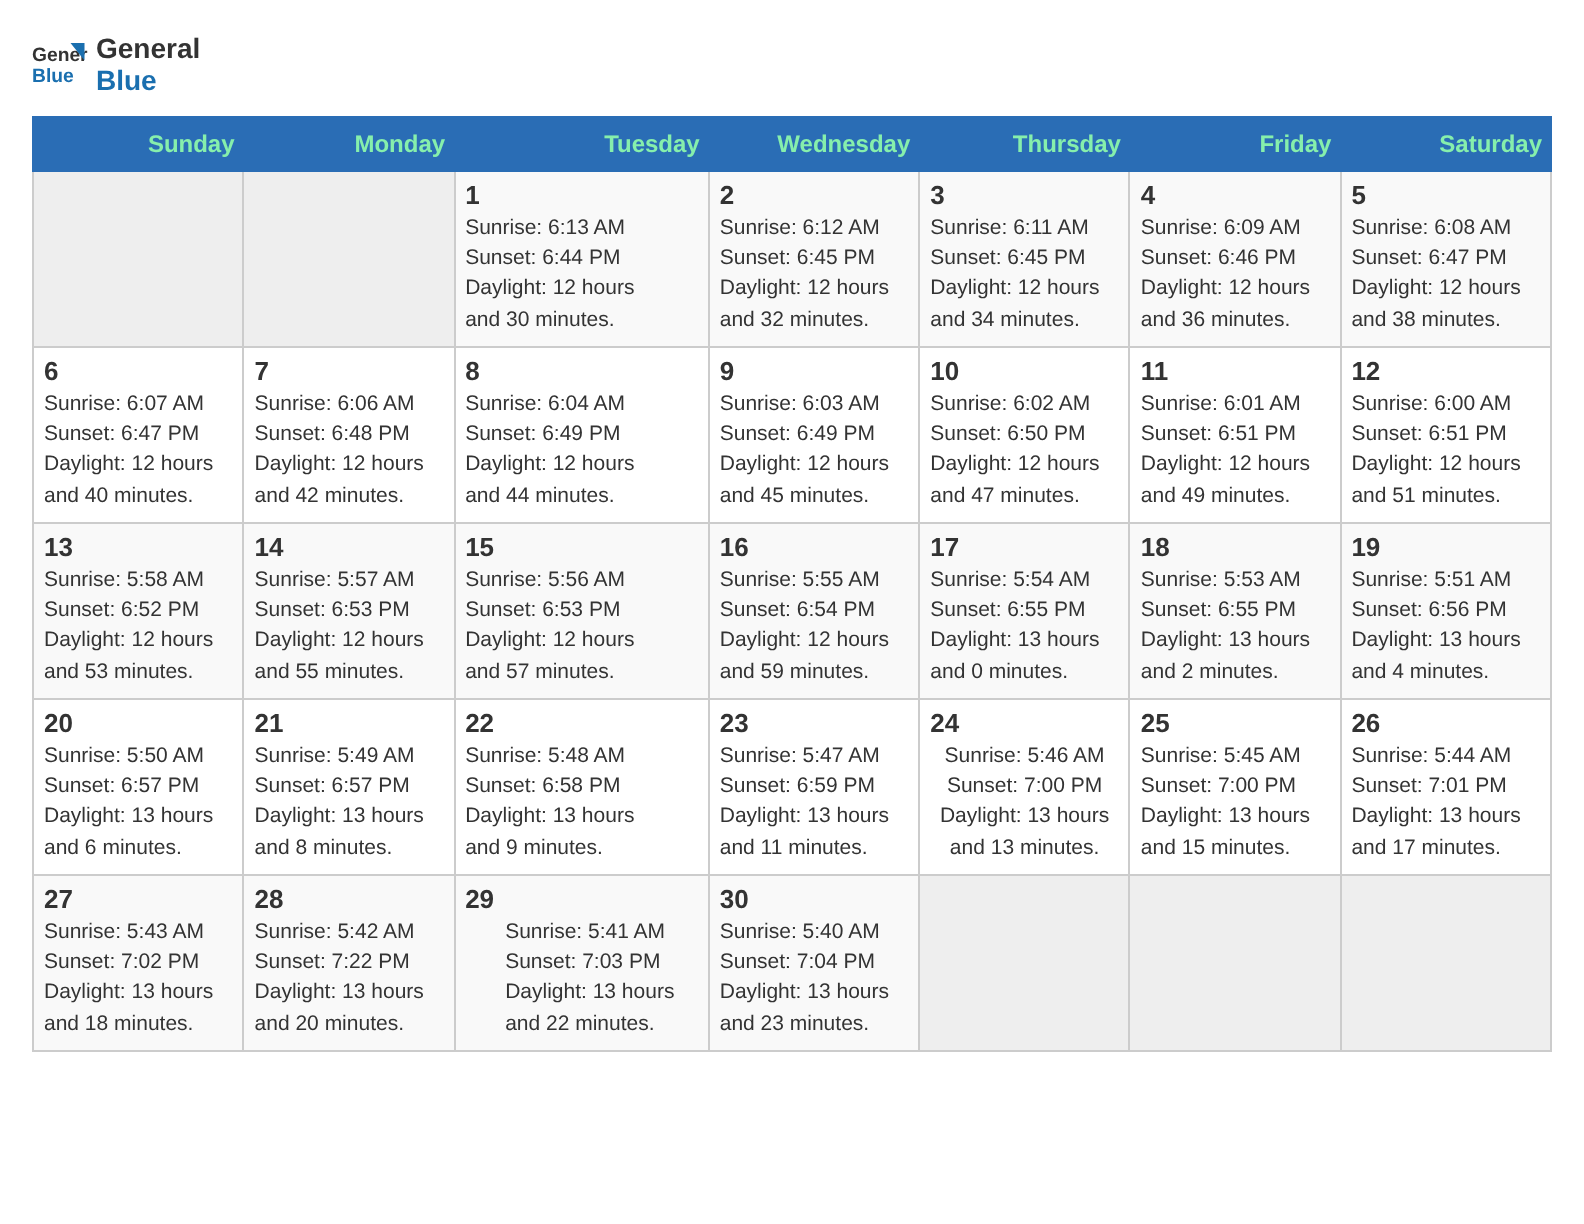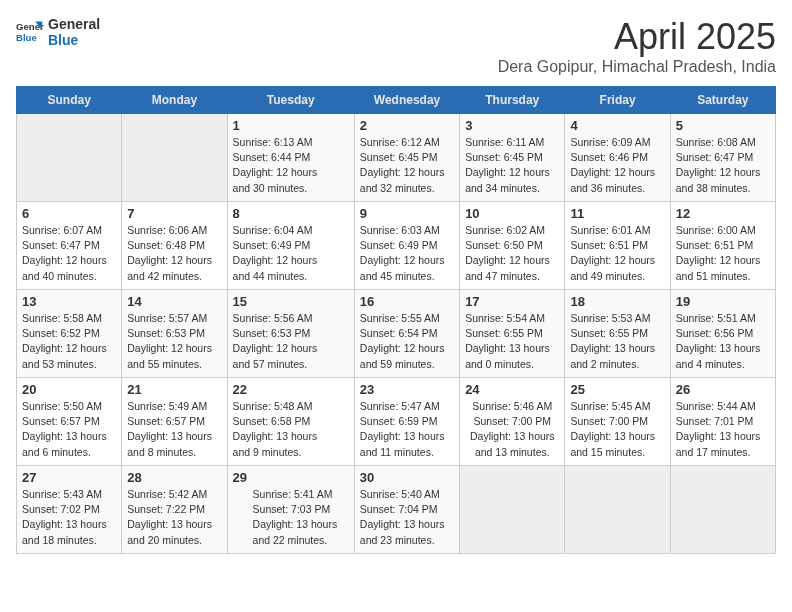--- a/index.html
+++ b/index.html
@@ -37,23 +37,23 @@
       font-size: 16px;
       color: #555;
     }
     table {
       width: 100%;
       border-collapse: collapse;
       font-size: 11px;
     }
     thead th {
       background: #2a6db5;
-      color: #e5e5e5;
+      color: #86efac;
       padding: 6px 4px;
-      text-align: center;
+      text-align: right;
       font-size: 12px;
       font-weight: bold;
       border: 1px solid #2a6db5;
     }
     tbody tr {
       vertical-align: top;
     }
     tbody td {
       border: 1px solid #ccc;
       padding: 4px 5px;
@@ -87,24 +87,20 @@
     <svg class="logo-icon" viewBox="0 0 32 32" xmlns="http://www.w3.org/2000/svg">
       <text x="0" y="14" font-size="11" font-weight="bold" fill="#333">General</text>
       <text x="0" y="26" font-size="11" font-weight="bold" fill="#1a6faf">Blue</text>
       <polygon points="22,4 30,4 30,14" fill="#1a6faf"></polygon>
     </svg>
     <div>
       <div style="font-size:14px;font-weight:bold;color:#333;">General</div>
       <div style="font-size:14px;font-weight:bold;color:#1a6faf;">Blue</div>
     </div>
   </div>
-  <div class="title-block">
-    <div class="month-title">April 2025</div>
-    <div class="location-title">Dera Gopipur, Himachal Pradesh, India</div>
-  </div>
 </div>
 
 <table>
   <thead>
     <tr>
     <th>Sunday</th>
         <th>Monday</th>
         <th>Tuesday</th>
         <th>Wednesday</th>
         <th>Thursday</th>

